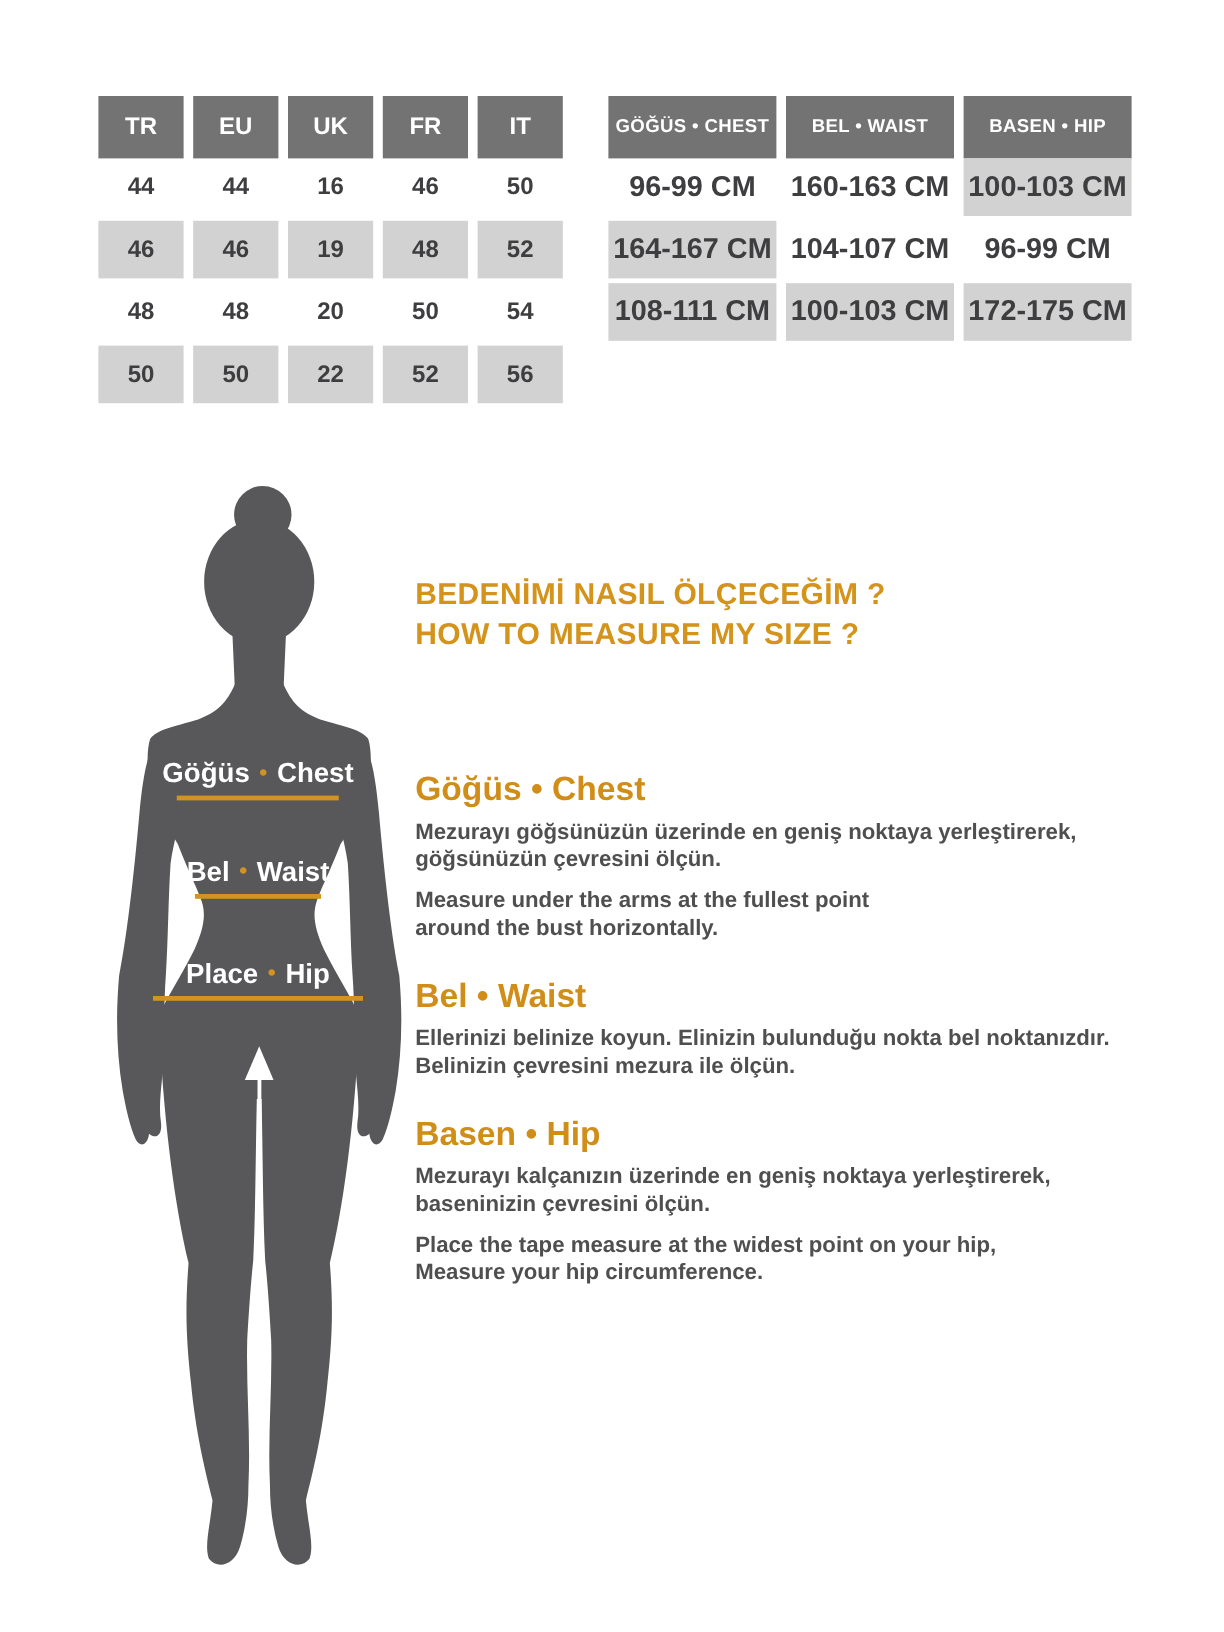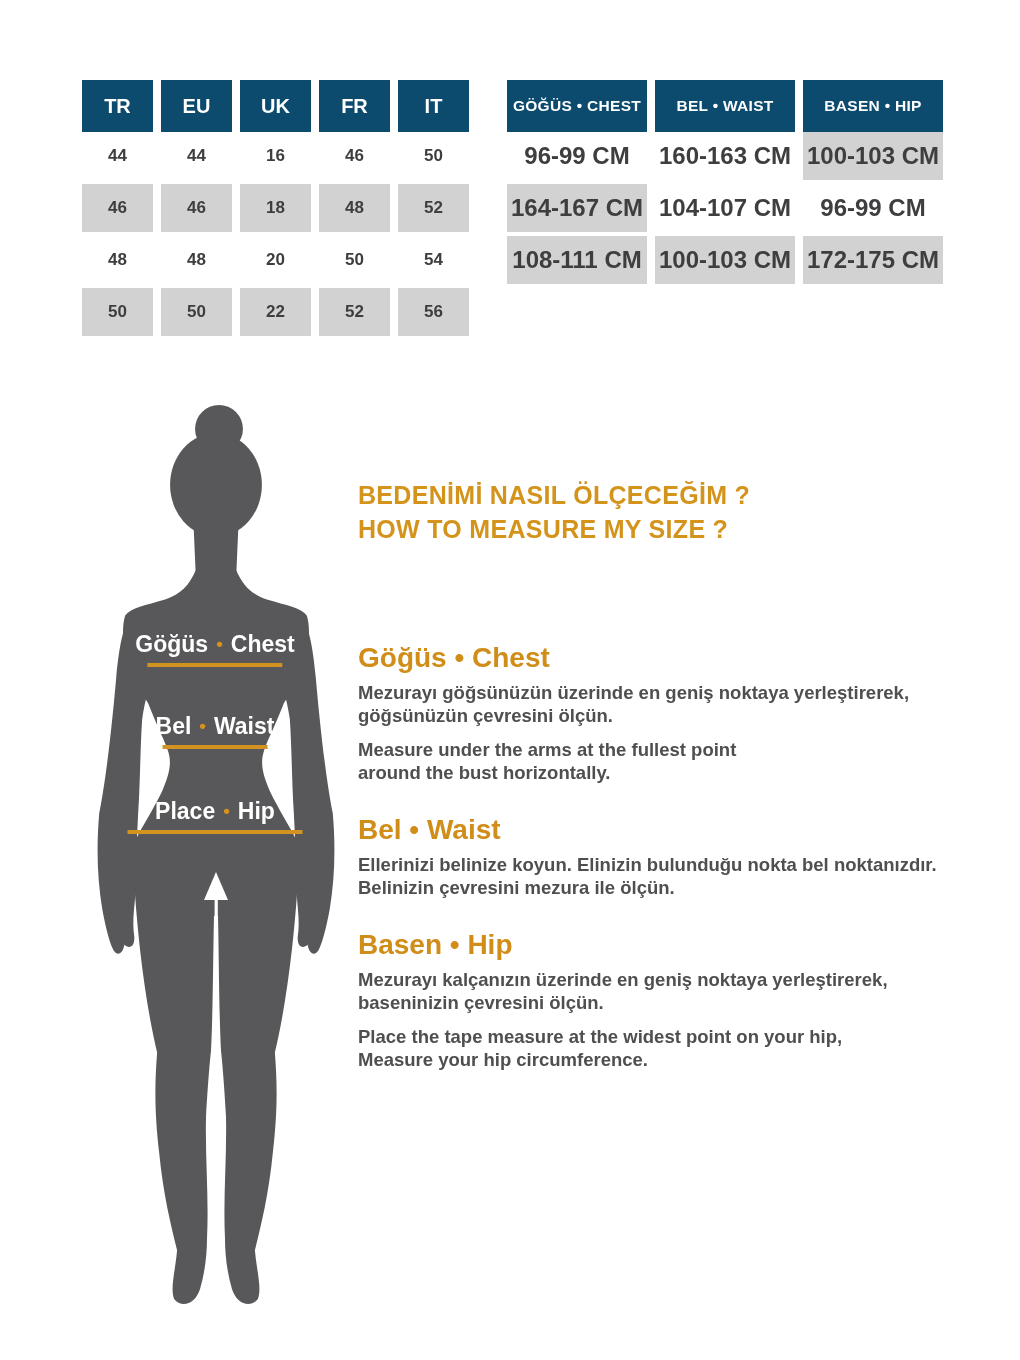--- a/index.html
+++ b/index.html
@@ -14,43 +14,43 @@
     position:absolute; display:grid; grid-auto-rows:48px; row-gap:4px;
   }
   .size-grid[data-table="size_table"]{
     left:82px; top:80px; grid-template-columns:repeat(5,71px); column-gap:8px;
   }
   .size-grid[data-table="measure_table"]{
     left:507px; top:80px; grid-template-columns:repeat(3,140px); column-gap:8px;
   }
   .cell{
     display:flex; align-items:center; justify-content:center;
-    font-weight:bold; color:#3E3E40; font-size:17px;
+    font-weight:bold; color:#3E3E40; font-size:20px;
   }
   .size-grid[data-table="measure_table"] .cell{ font-size:24px; }
-  .cell.head{ background:#0c4a6e; color:#ffffff; height:52px; font-size:20px; }
+  .cell.head{ background:#737373; color:#ffffff; height:52px; font-size:20px; }
   .size-grid[data-table="measure_table"] .cell.head{ font-size:15.5px; letter-spacing:.3px; }
   .cell.alt{ background:#D2D2D2; }
 
   
   .figure{ position:absolute; left:85px; top:402px; width:260px; height:908px; }
   .figure svg{ position:absolute; left:0; top:0; width:100%; height:100%; }
   .body-label{
     position:absolute; left:130px; transform:translateX(-50%);
     text-align:center; white-space:nowrap; color:#ffffff;
     font-size:23px; font-weight:bold;
   }
   .body-label .dot{ color:#D29320; margin:0 8px; font-size:19px; vertical-align:2px; }
   .measure-line{ height:4px; background:#D29320; margin:5px auto 0; }
   .label-chest{ top:229px; }  .label-chest .measure-line{ width:135px; }
   .label-waist{ top:311px; }  .label-waist .measure-line{ width:105px; }
   .label-hip  { top:396px; }  .label-hip   .measure-line{ width:175px; }
 
   
-  .guide{ position:absolute; left:358px; top:478px; width:650px; }
+  .guide{ position:absolute; left:346px; top:478px; width:650px; }
   .guide-title{
     color:#D4941C; font-size:25px; font-weight:bold; line-height:34px;
     margin-bottom:96px; letter-spacing:.3px;
   }
   .section{ margin-bottom:30px; }
   .section h3{
     color:#D08D18; font-size:28px; font-weight:bold; margin:0 0 7px;
   }
   .section p{
     color:#4F4F4F; font-size:18.5px; line-height:23px; margin:0 0 11px;
@@ -69,21 +69,21 @@
       <div class="cell head">UK</div>
       <div class="cell head">FR</div>
       <div class="cell head">IT</div>
       <div class="cell">44</div>
       <div class="cell">44</div>
       <div class="cell">16</div>
       <div class="cell">46</div>
       <div class="cell">50</div>
       <div class="cell alt">46</div>
       <div class="cell alt">46</div>
-      <div class="cell alt">18</div>
+      <div class="cell alt">19</div>
       <div class="cell alt">48</div>
       <div class="cell alt">52</div>
       <div class="cell">48</div>
       <div class="cell">48</div>
       <div class="cell">20</div>
       <div class="cell">50</div>
       <div class="cell">54</div>
       <div class="cell alt">50</div>
       <div class="cell alt">50</div>
       <div class="cell alt">22</div>

